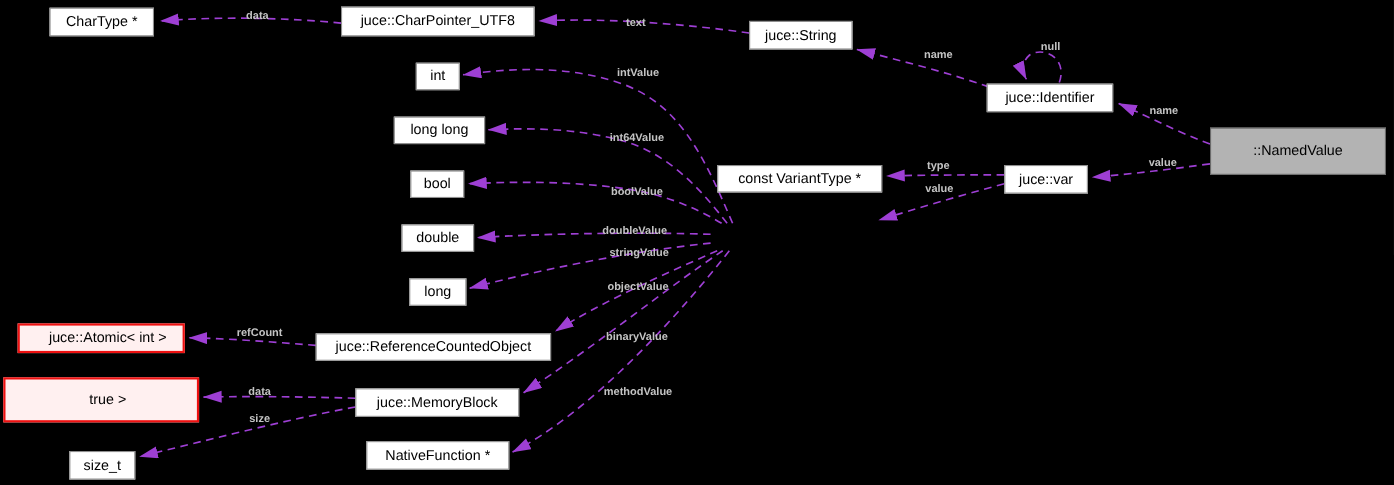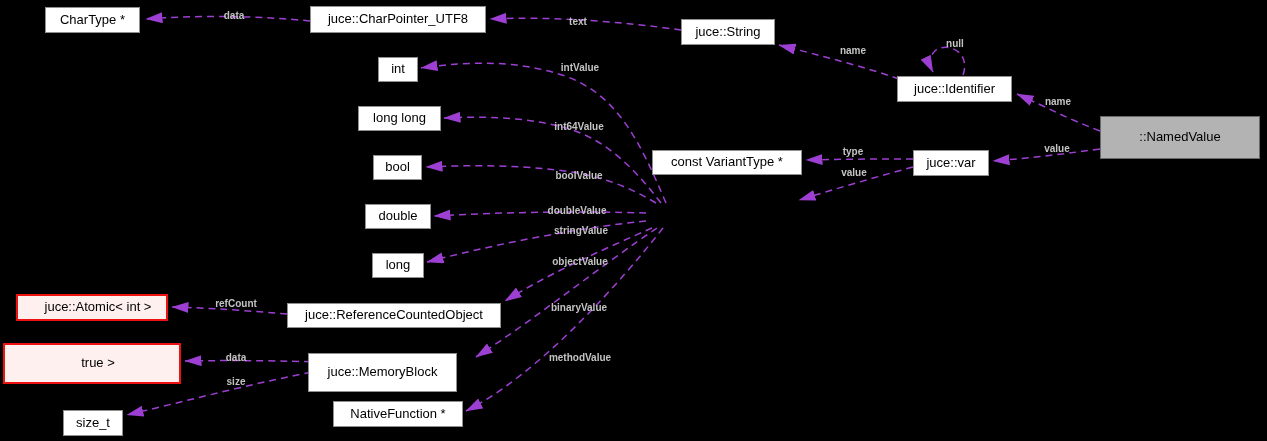--- a/index.html
+++ b/index.html
@@ -133,21 +133,21 @@
   </div>
   <div class="node red" style="left:16px;top:294px;width:152px;height:27px">
     <span>juce::Atomic&lt; int &gt;</span>
   </div>
   <div class="node" style="left:287px;top:303px;width:214px;height:25px">
     <span>juce::ReferenceCountedObject</span>
   </div>
   <div class="node red" style="left:3px;top:343px;width:178px;height:41px">
     <span>true &gt;</span>
   </div>
-  <div class="node" style="left:308px;top:353px;width:149px;height:39px">
+  <div class="node" style="left:323px;top:353px;width:149px;height:26px">
     <span>juce::MemoryBlock</span>
   </div>
   <div class="node" style="left:63px;top:410px;width:60px;height:26px">
     <span>size_t</span>
   </div>
   <div class="node" style="left:333px;top:401px;width:130px;height:26px">
     <span>NativeFunction *</span>
   </div>
 
   <div class="elabel" style="left:234px;top:15px">data</div>

